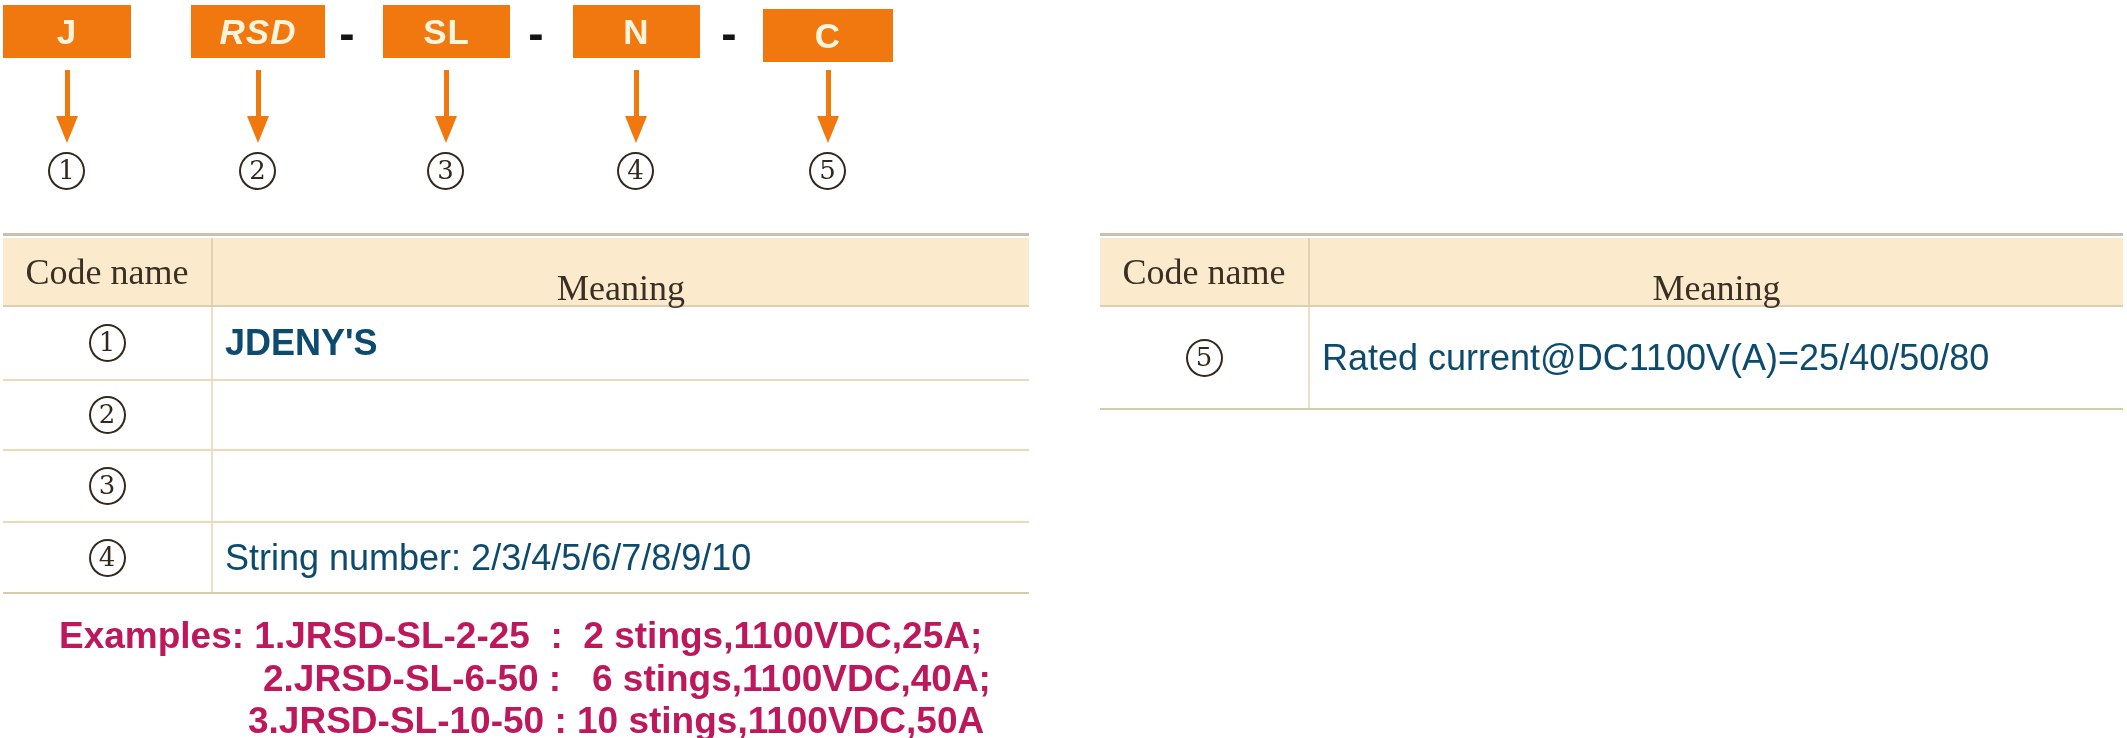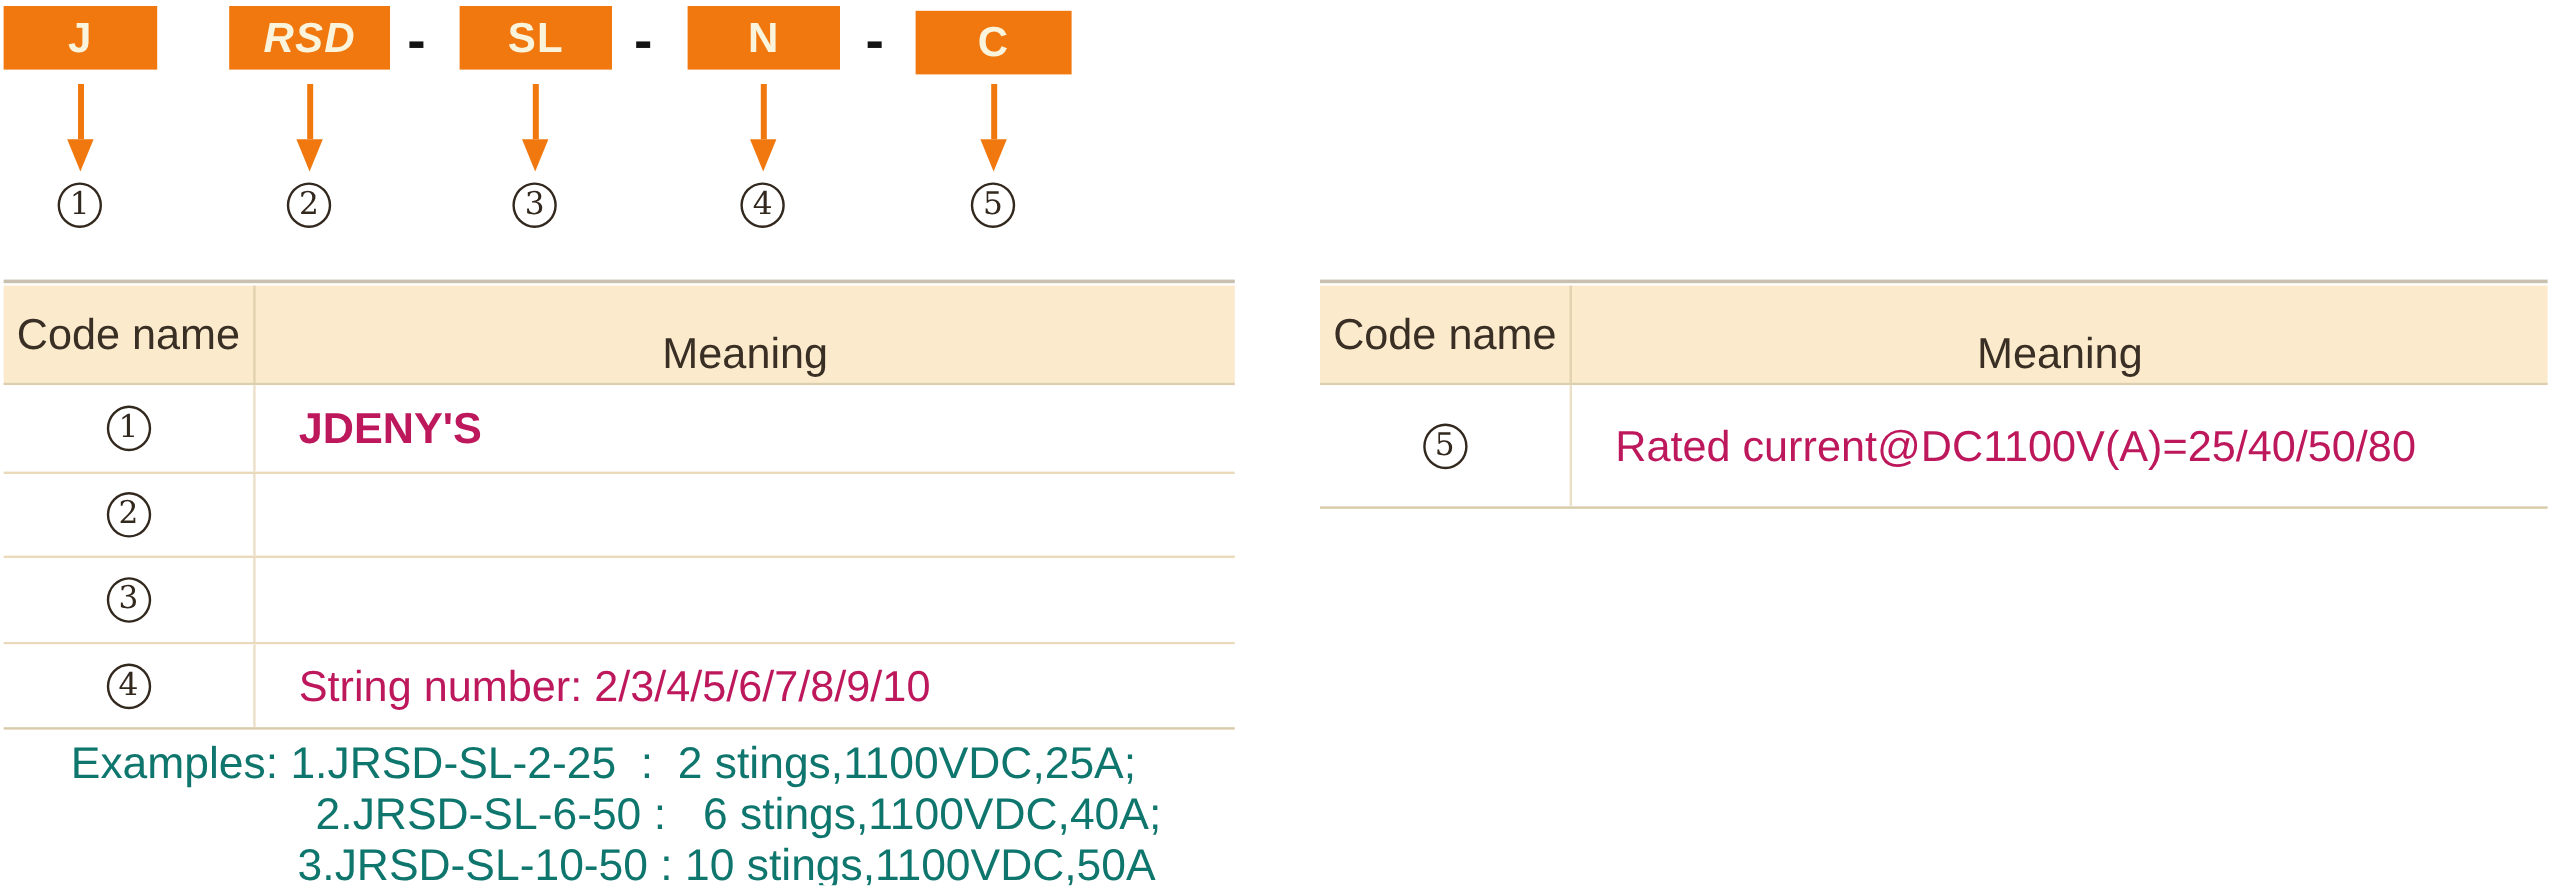--- a/index.html
+++ b/index.html
@@ -47,45 +47,45 @@
   .circ i { font-style:normal; transform:translateY(-1px); }
   .callout { position:absolute; top:152px; }
   .c1 { left:48px; } .c2 { left:239px; } .c3 { left:427px; } .c4 { left:617px; } .c5 { left:809px; }
 
   
   .gtable { position:absolute; top:233px; }
   .ltable { left:3px;    width:1026px; }
   .rtable { left:1100px; width:1023px; }
   .topline { height:3px; background:#C9C0B0; margin-bottom:2px; }
   .band {
-    height:83px; background:#FBEACC; border-bottom:2px solid #DCCFAF;
-    display:flex; box-sizing:border-box;
+    height:69px; background:#FBEACC; border-bottom:2px solid #DCCFAF;
+    display:flex; box-sizing:border-box;font-family:Liberation Serif, serif;
   }
   .hc1 {
     width:210px; border-right:2px solid #E3D2B0; box-sizing:border-box;
     display:flex; align-items:center; justify-content:center;
     font-size:36px; color:#3A2F24;
   }
   .hc2 { flex:1; display:flex; align-items:center; justify-content:center;
          font-size:36px; color:#3A2F24;margin-top:32px; }
   .trow { display:flex; box-sizing:border-box; border-bottom:2px solid #EADABB; background:#ffffff; }
   .r1 { height:74px; } .r2 { height:70px; } .r3 { height:72px; }
   .r4 { height:71px; border-bottom-color:#D8CBA9; }
   .r5 { height:103px; border-bottom-color:#D8CBA9; }
   .tc1 {
     width:210px; border-right:2px solid #EBDFC8; box-sizing:border-box;
     display:flex; align-items:center; justify-content:center;
   }
-  .tc2 { flex:1; display:flex; align-items:center; padding-left:36px;
-         font-size:36px; color:#be185d; }
+  .tc2 { flex:1; display:flex; align-items:center; padding-left:12px;
+         font-size:36px; color:#0c4a6e; }
   .bold { font-weight:bold; }
 
   
-  .exline { position:absolute; white-space:pre; font-size:37px; font-weight:normal;
-            color:#0f766e; line-height:1; }
+  .exline { position:absolute; white-space:pre; font-size:37px; font-weight:bold;
+            color:#be185d; line-height:1; }
   .ex1 { left:59px;  top:617px; }
   .ex2 { left:263px; top:660px; }
   .ex3 { left:248px; top:702px; }
 </style>
 </head>
 <body>
 
 <div class="stage">
 
   <div class="segbox box-j">J</div>

